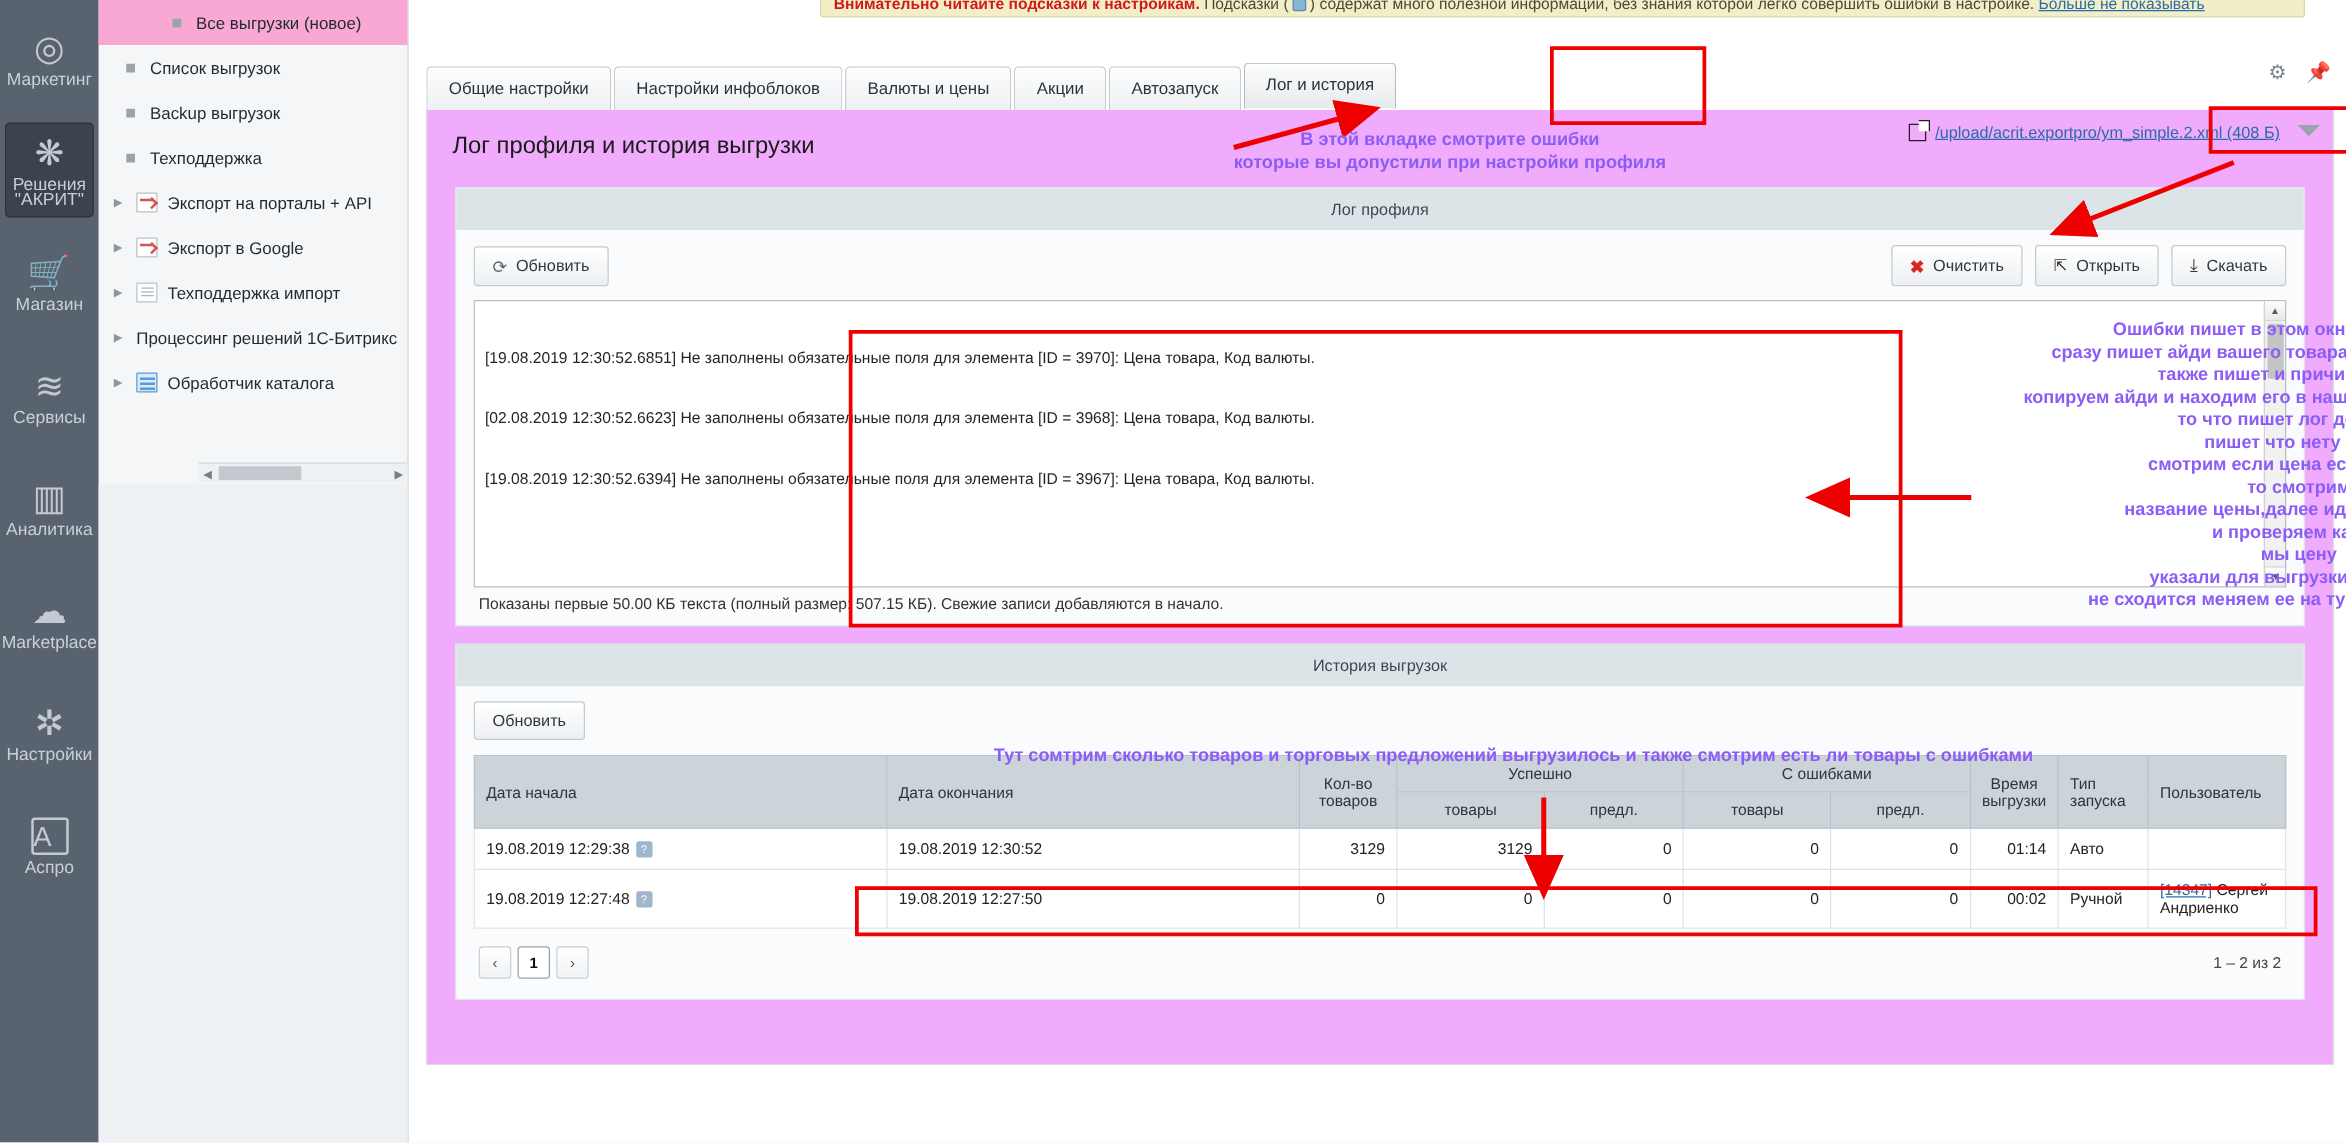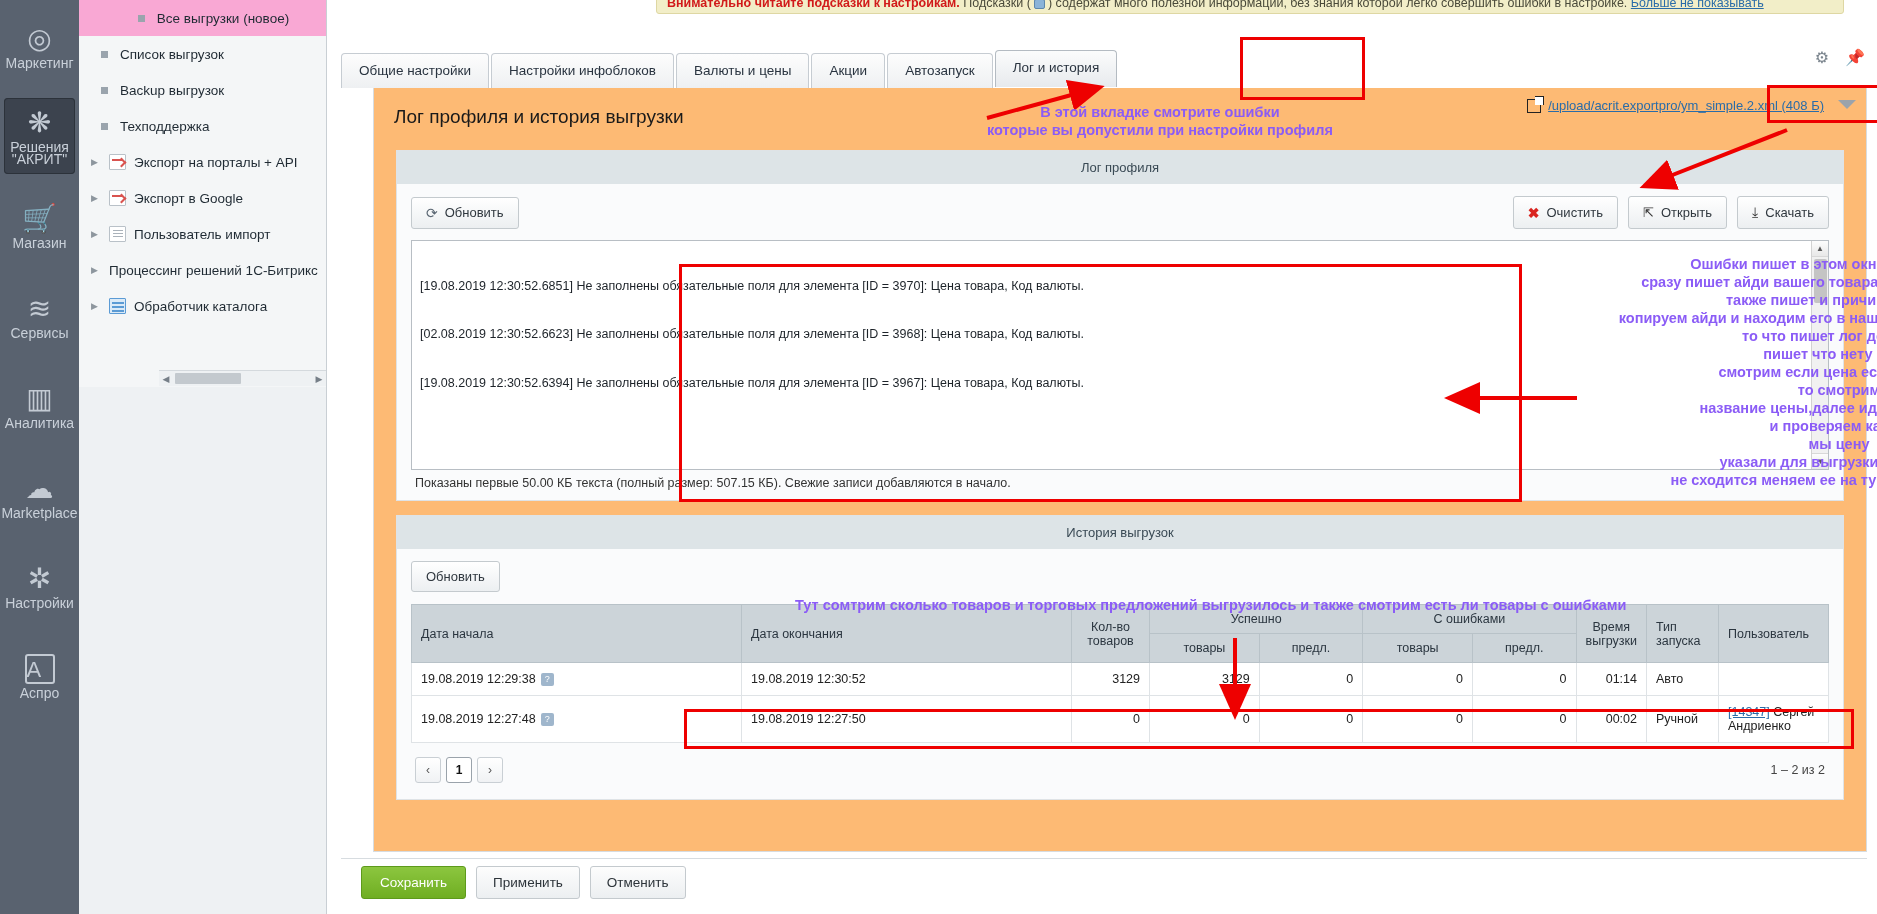--- a/index.html
+++ b/index.html
@@ -90,21 +90,21 @@
     border-radius:4px 4px 0 0; padding:9px 17px 10px; font-size:13.5px; color:#2a3440;
     cursor:pointer; position:relative; top:1px;
   }
   .tab.active {
     background:linear-gradient(to bottom,#fbfcfc,#e7eaed);
     border-color:#b4bbc2; z-index:3; padding-bottom:12px; top:0;
   }
 
   .page {
     position:absolute; left:14px; top:88px; right:10px; bottom:62px;
-    background:#fdba74; border:1px solid #d7dce0; border-top:none;margin-left:32px;
+    background:#f0abfc; border:1px solid #d7dce0; border-top:none;
   }
   .page-title{ font-size:19px; color:#1a1a1a; padding:18px 0 0 20px; }
 
   .filelink {
     position:absolute; right:42px; top:10px; display:flex; align-items:center; gap:7px;
     font-size:13px;
   }
   .filelink a{color:#2a6ca8; text-decoration:underline;}
   .ext-ico{width:14px;height:14px;border:1.6px solid #222;position:relative;display:inline-block;}
   .ext-ico::after{content:"";position:absolute;right:-4px;top:-4px;width:8px;height:8px;border-top:1.6px solid #222;border-right:1.6px solid #222;background:#fff;}
@@ -238,21 +238,21 @@
         <span>Экспорт на порталы + API</span>
       </div>
       <div class="menu-row" style="padding-left:12px;">
         <span class="tri">▶</span>
         <span class="mi red"></span>
         <span>Экспорт в Google</span>
       </div>
       <div class="menu-row" style="padding-left:12px;">
         <span class="tri">▶</span>
         <span class="mi doc"></span>
-        <span>Пользователь импорт</span>
+        <span>Техподдержка импорт</span>
       </div>
       <div class="menu-row" style="padding-left:12px;">
         <span class="tri">▶</span>
         <span>Процессинг решений 1С-Битрикс</span>
       </div>
       <div class="menu-row" style="padding-left:12px;">
         <span class="tri">▶</span>
         <span class="mi blue"></span>
         <span>Обработчик каталога</span>
       </div>
@@ -409,25 +409,20 @@
               <div class="pg">‹</div>
               <div class="pg cur">1</div>
               <div class="pg">›</div>
             </div>
             <div class="pgcount">1 – 2 из 2</div>
           </div>
         </div>
       </div>
     </div>
 
-    <div class="footer">
-      <button class="btn-save">Сохранить</button>
-      <button class="btn-grey">Применить</button>
-      <button class="btn-grey">Отменить</button>
-    </div>
 
     <svg class="arrows">
       <defs>
         <marker id="ah" markerWidth="10" markerHeight="10" refX="7" refY="4" orient="auto">
           <polygon points="0,0 9,4 0,8" fill="#ee0000"></polygon>
         </marker>
       </defs>
 
       <line x1="660" y1="118" x2="770" y2="88" stroke="#ee0000" stroke-width="4" marker-end="url(#ah)"></line>
 

